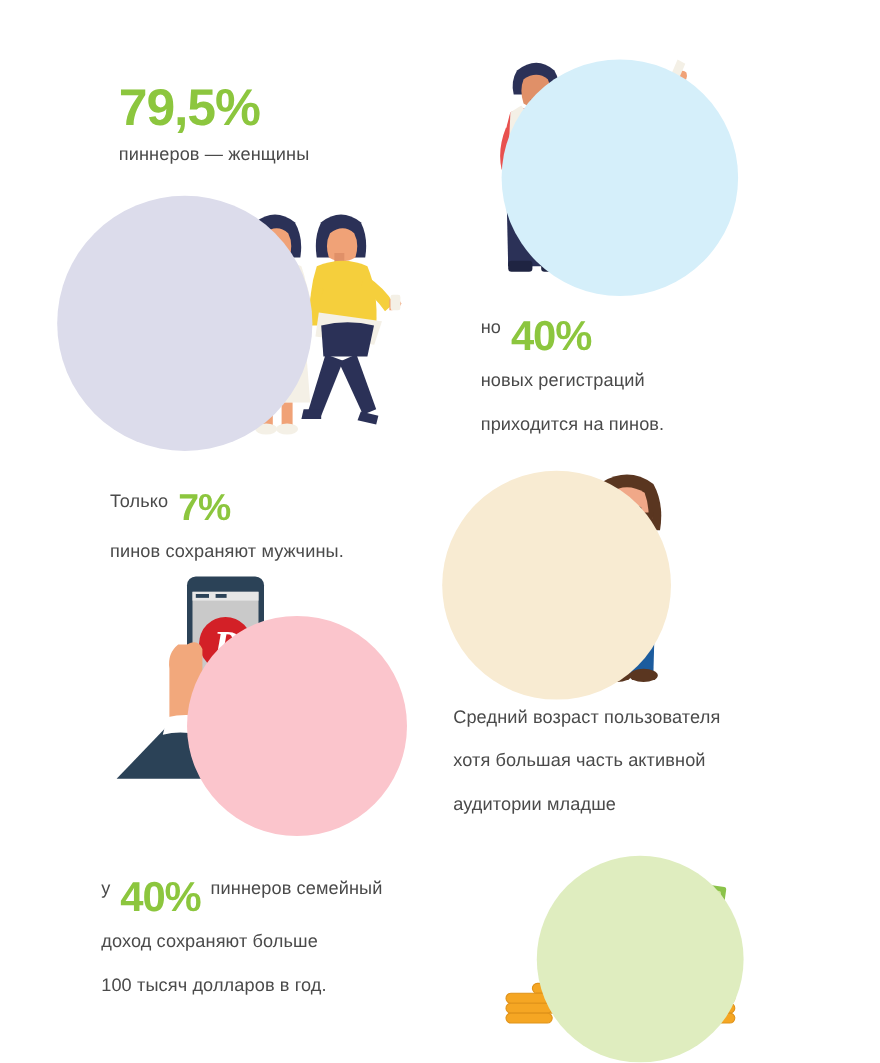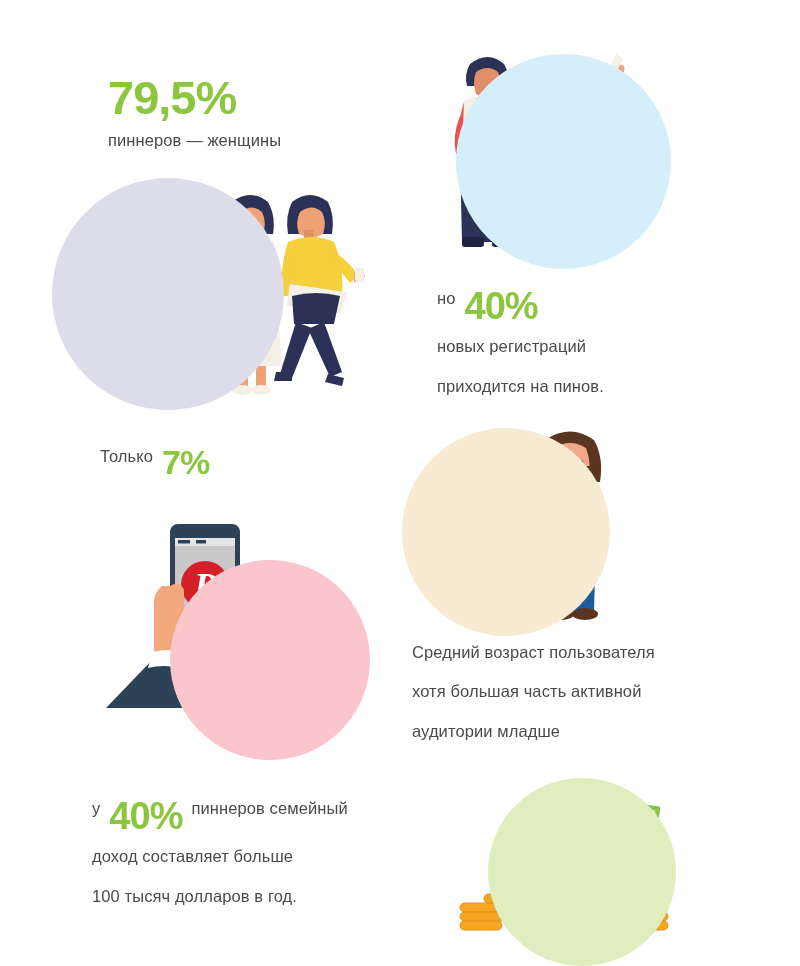--- a/index.html
+++ b/index.html
@@ -155,20 +155,21 @@
     </div>
     <div class="line">новых регистраций</div>
     <div class="line">приходится на пинов.</div>
   </div>
 
   <div class="stat spaced" style="left:100px; top:448px;">
     <div class="row">
       <span class="line">Только</span>
       <span class="big big-7">7%</span>
     </div>
+    <div class="line">пинов сохраняют мужчины.</div>
   </div>
 
   <div class="illus" style="left:398px; top:424px; width:252px; height:216px;">
     <div class="circ" style="left:4px; top:4px; width:208px; height:208px; background:#f8ebd2;"></div>
     <svg width="252" height="216" viewBox="0 0 252 216">
 
       <g>
         <path d="M86 18 q22-16 44 0 q10 18 6 44 l-56 0 q-4-26 6-44z" fill="#8b5e3c"></path>
         <path d="M94 26 q14-10 28 0 q6 14 2 30 q-16 9-32 0 q-4-16 2-30z" fill="#f0a888"></path>
         <ellipse cx="101" cy="42" rx="3.5" ry="4" fill="#3a2a20"></ellipse>
@@ -262,21 +263,21 @@
     <div class="line">хотя большая часть активной</div>
     <div class="line">аудитории младше</div>
   </div>
 
   <div class="stat spaced" style="left:92px; top:800px;">
     <div class="row">
       <span class="line">у</span>
       <span class="big big-inc">40%</span>
       <span class="line">пиннеров семейный</span>
     </div>
-    <div class="line">доход составляет больше</div>
+    <div class="line">доход сохраняют больше</div>
     <div class="line">100 тысяч долларов в год.</div>
   </div>
 
   <div class="illus" style="left:442px; top:778px; width:252px; height:188px;">
     <div class="circ" style="left:46px; top:0; width:188px; height:188px; background:#dfedbf;"></div>
     <svg width="252" height="188" viewBox="0 0 252 188">
 
       <g>
         <rect x="152" y="24" width="64" height="40" rx="2" fill="#8bc34a" transform="rotate(8 184 44)"></rect>
         <rect x="157" y="29" width="54" height="30" rx="1" fill="none" stroke="#cfe59a" stroke-width="1.5" transform="rotate(8 184 44)"></rect>

